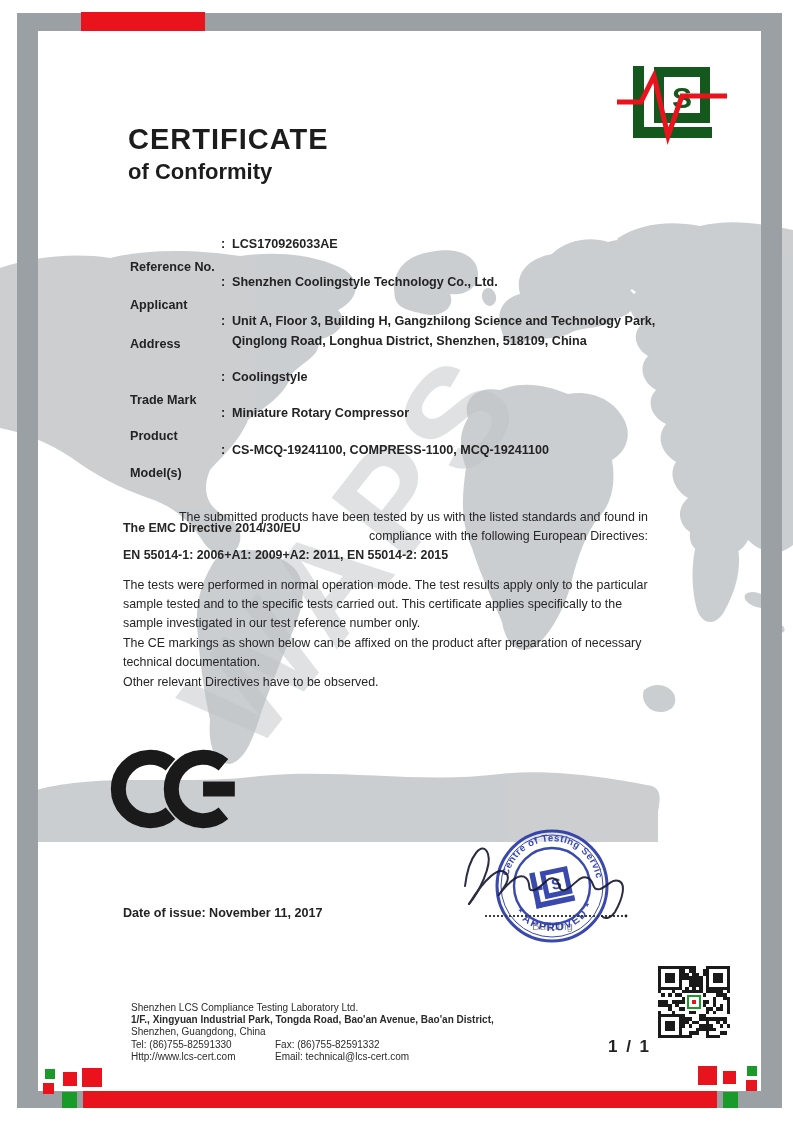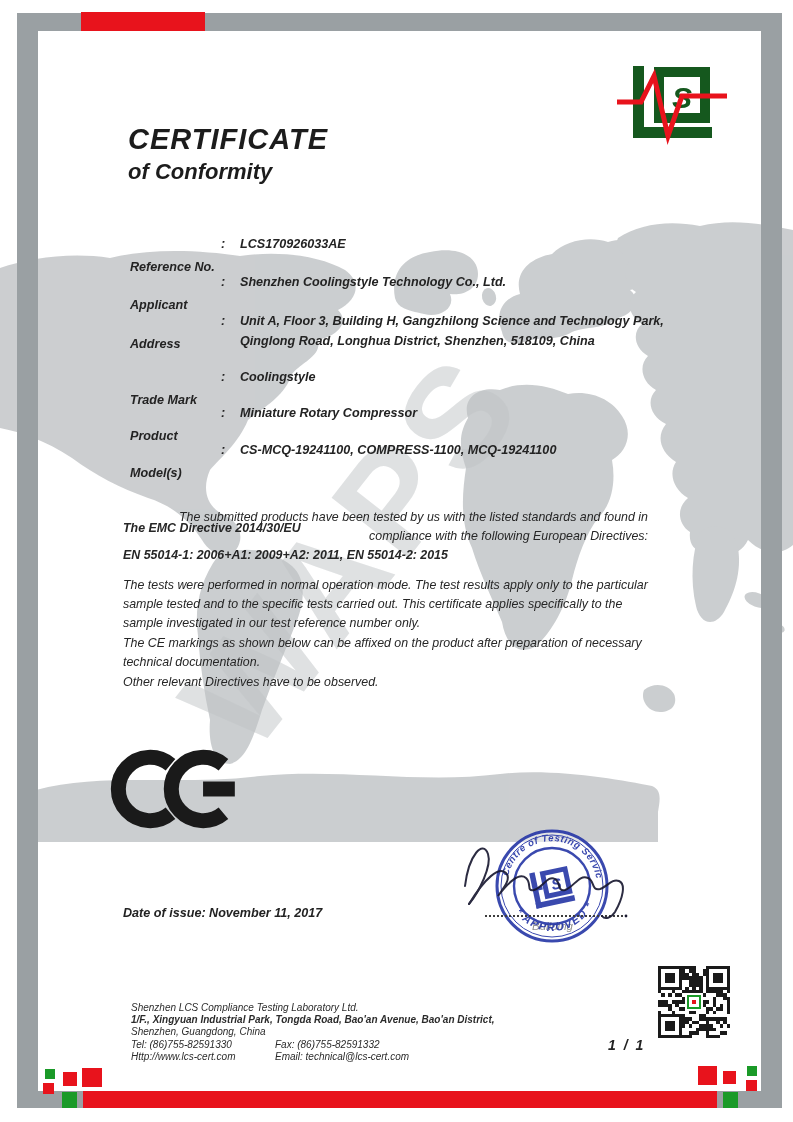--- a/index.html
+++ b/index.html
@@ -14,47 +14,47 @@
   .bar-top{left:17px;top:13px;width:763px;height:18px;}
   .bar-left{left:17px;top:13px;width:21px;height:1095px;}
   .bar-right{left:761px;top:13px;width:21px;height:1095px;}
   .bar-bottom{left:17px;top:1091px;width:764px;height:17px;}
   .red-top-rect{position:absolute;left:81px;top:12px;width:124px;height:19px;background:var(--accent_red);z-index:7;}
   .red-bottom-bar{position:absolute;left:83px;top:1091px;width:634px;height:17px;background:var(--accent_red);z-index:7;}
   .sq{position:absolute;z-index:8;}
   .sq.red{background:var(--accent_red);} .sq.green{background:var(--square_green);}
   
   .map-layer{position:absolute;left:0;top:0;z-index:1;}
-  .content{position:absolute;left:0;top:0;width:686px;height:1122px;z-index:3;font-style:italic;}
+  .content{position:absolute;left:0;top:0;width:686px;height:1122px;z-index:3;}
   
   .title-block{position:absolute;left:128px;top:124px;}
   .title-main{font-size:29px;font-weight:bold;letter-spacing:1px;color:#1c1c1c;line-height:1.1;}
   .title-sub{font-size:22px;font-weight:bold;color:#1c1c1c;margin-top:3px;}
   .logo-svg{position:absolute;left:615px;top:58px;z-index:4;}
   
   .field-row{position:absolute;left:122px;font-size:12.6px;font-weight:bold;line-height:20px;}
   .field-row .lbl{position:absolute;left:8px;width:100px;margin-top:23px;}
   .field-row .sep{position:absolute;left:99px;}
-  .field-row .val{position:absolute;left:118px;width:440px;}
+  .field-row .val{position:absolute;left:110px;width:440px;}
   
   .para{position:absolute;left:123px;width:525px;font-size:12.4px;line-height:19px;color:#262626;}
   .para.bold{font-weight:bold;}
   
   .stamp-svg{position:absolute;left:492px;top:826px;z-index:4;opacity:.92;}
   .signature-svg{position:absolute;left:455px;top:828px;z-index:5;}
   .dotted-line{position:absolute;left:485px;top:915px;width:142px;border-top:2px dotted #3c3c3c;z-index:5;}
   .manager{position:absolute;left:505px;top:920px;width:95px;text-align:center;font-size:11.5px;color:#333;z-index:2;}
   .date-line{position:absolute;left:123px;top:906px;font-size:12.6px;font-weight:bold;}
   
   .footer{position:absolute;left:131px;top:1002px;font-size:10px;line-height:12.2px;color:#2b2b2b;width:420px;}
   .footer .frow{position:relative;}
   .footer .b{font-weight:bold;}
   .fcol2{position:absolute;left:144px;top:0;}
   .qr-box{position:absolute;left:658px;top:966px;width:72px;height:72px;z-index:4;}
-  .page-num{position:absolute;left:608px;top:1037px;font-size:14px;font-weight:bold;letter-spacing:2px;}
+  .page-num{position:absolute;left:608px;top:1037px;font-size:17px;font-weight:bold;letter-spacing:2px;}
   .ce-svg{position:absolute;left:106px;top:745px;z-index:3;}
 </style>
 </head>
 <body>
 
 <div class="page">
 
   <svg class="map-layer" width="793" height="1122" viewBox="0 0 793 1122">
     <g style="fill:var(--map_gray)" opacity="0.9">
       <path d="M0,268 C30,258 70,252 110,258 C150,248 200,250 240,256 C280,250 320,256 345,270 C362,282 358,300 338,310 C350,322 338,336 318,340 C322,356 302,362 292,374 C284,398 262,408 248,420 C238,444 220,458 210,470 C202,488 206,505 222,514 C238,520 246,536 236,550 C226,560 210,554 202,540 C188,518 170,505 148,498 C120,488 95,475 72,458 C45,440 20,432 0,428 Z"></path>

